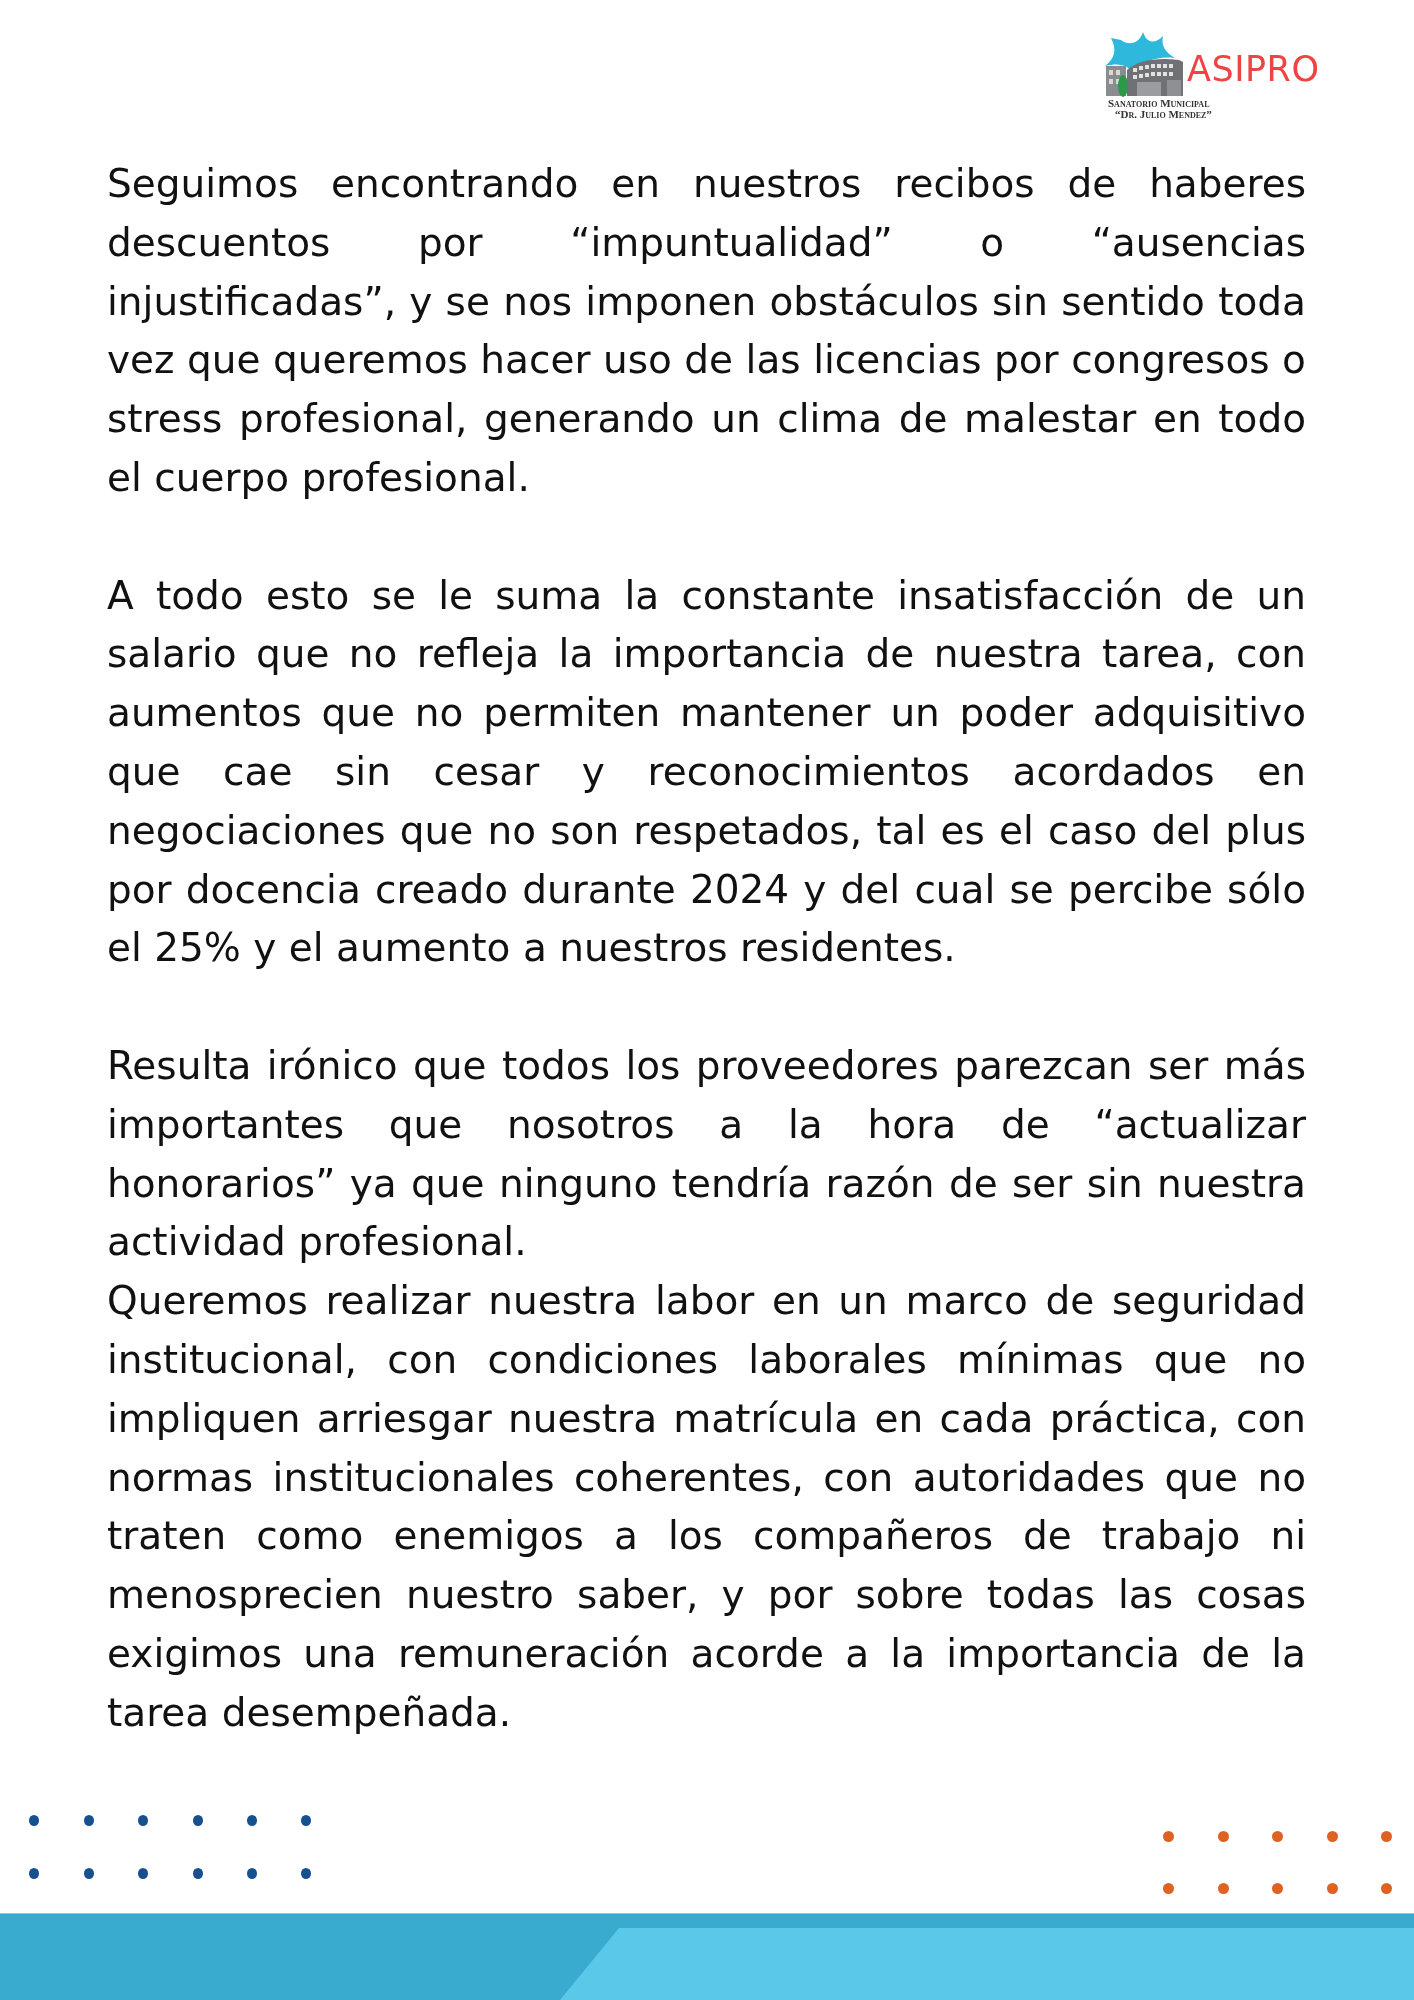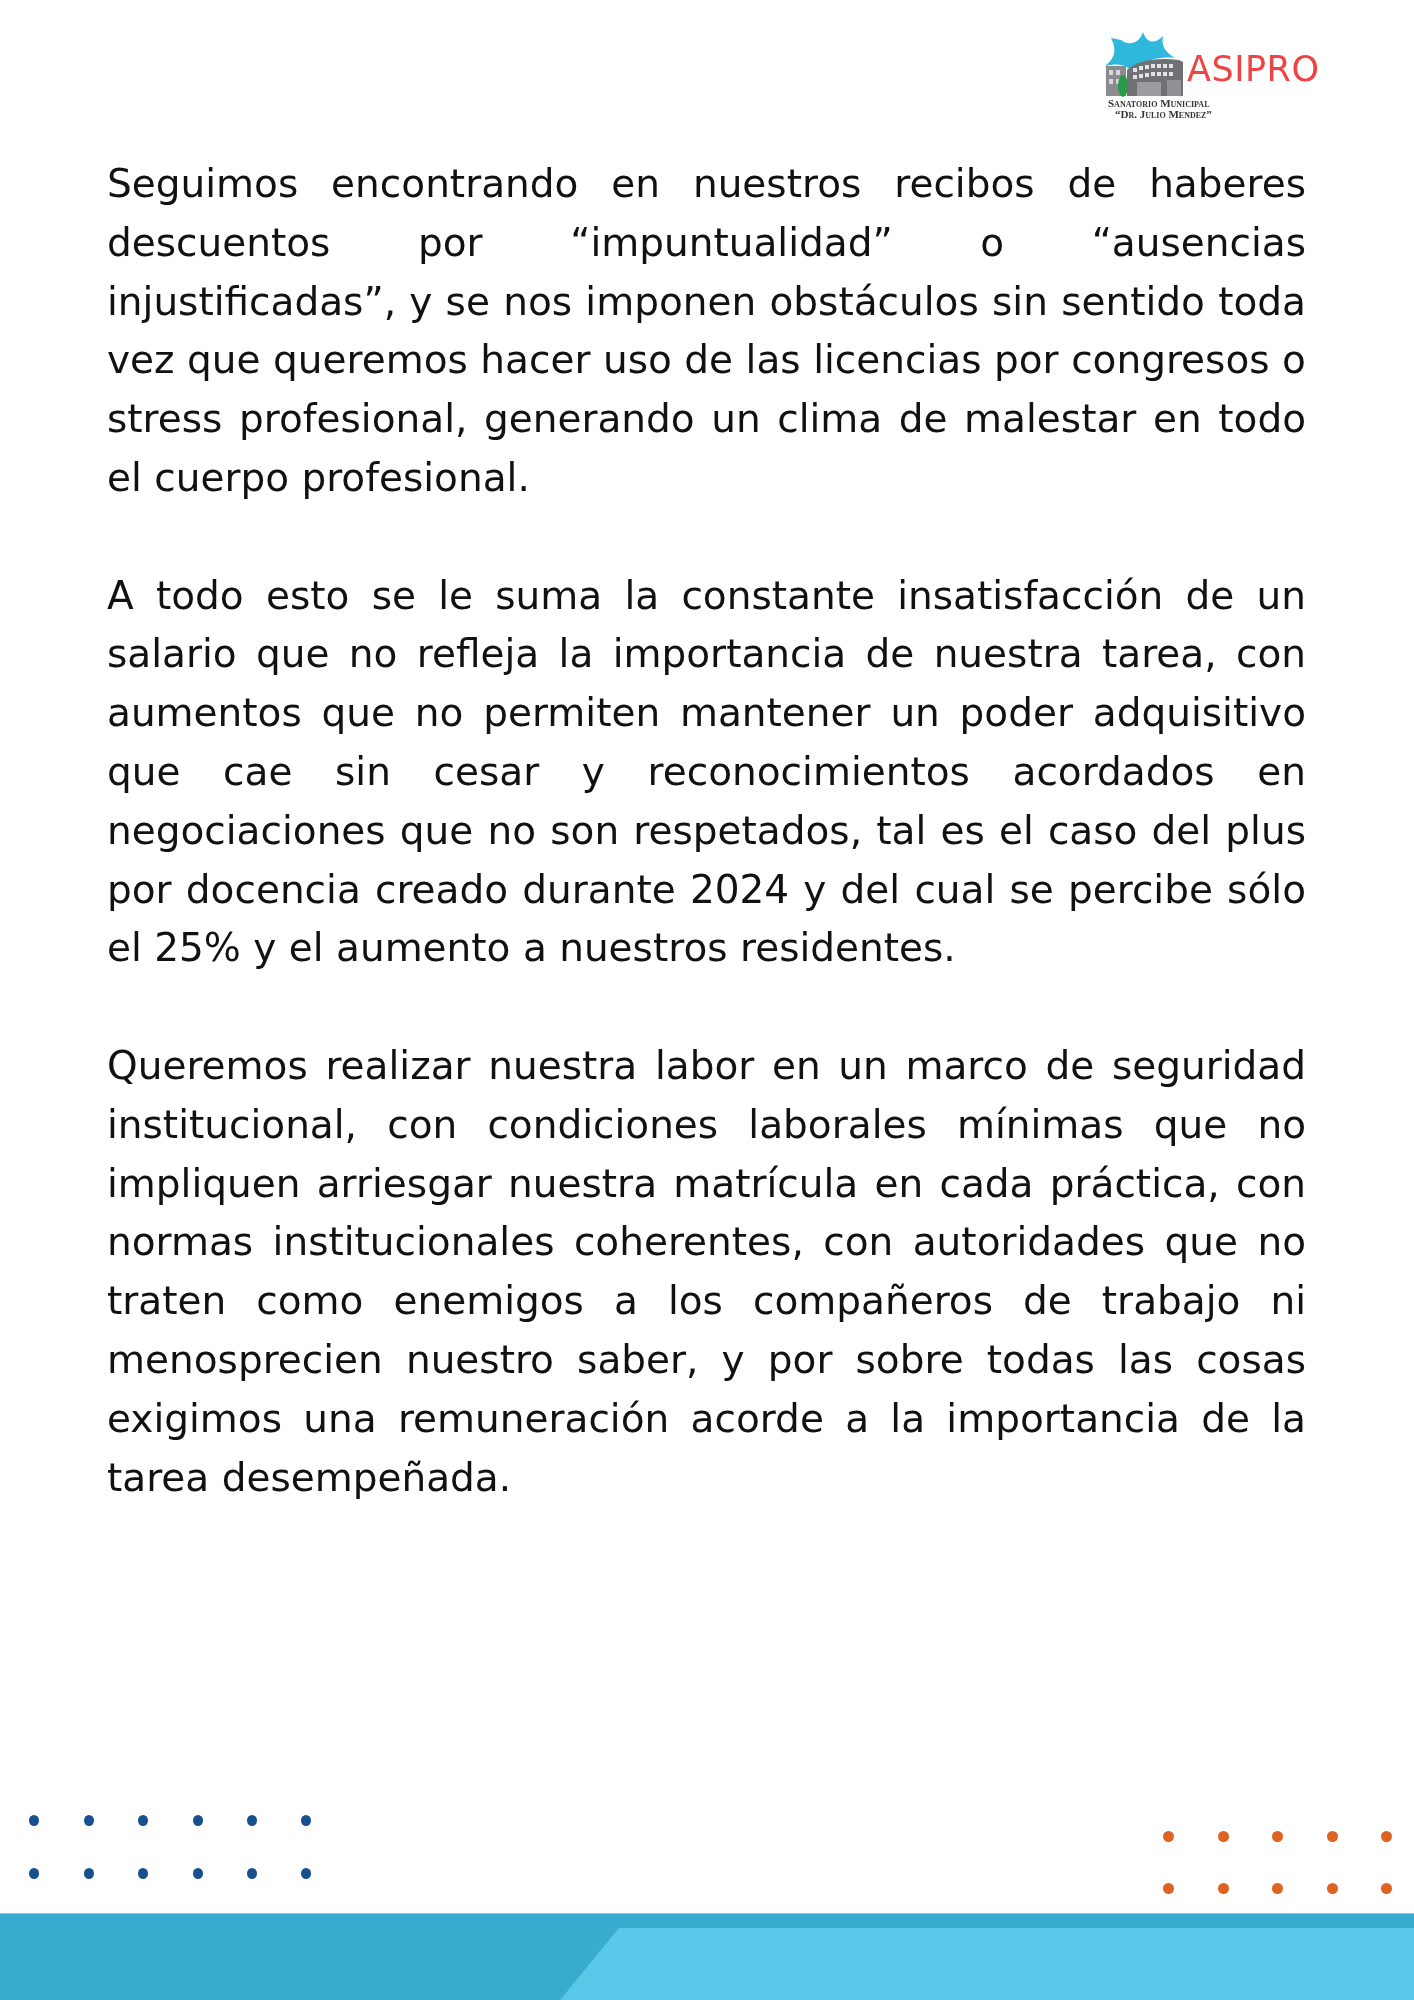--- a/index.html
+++ b/index.html
@@ -73,20 +73,21 @@
   </div>
 
   <div class="content">
     <p class="para">
       <span class="line-break-block">Seguimos encontrando en nuestros recibos de haberes descuentos por “impuntualidad” o “ausencias injustificadas”, y se nos imponen obstáculos sin sentido toda vez que queremos hacer uso de las licencias por congresos o stress profesional, generando un clima de malestar en todo el cuerpo profesional.</span>
     </p>
     <p class="para">
       <span class="line-break-block">A todo esto se le suma la constante insatisfacción de un salario que no refleja la importancia de nuestra tarea, con aumentos que no permiten mantener un poder adquisitivo que cae sin cesar y reconocimientos acordados en negociaciones que no son respetados, tal es el caso del plus por docencia creado durante 2024 y del cual se percibe sólo el 25% y el aumento a nuestros residentes.</span>
     </p>
     <p class="para">
+      <span class="line-break-block">Resulta irónico que todos los proveedores parezcan ser más importantes que nosotros a la hora de “actualizar honorarios” ya que ninguno tendría razón de ser sin nuestra actividad profesional.</span>
       <span class="line-break-block">Queremos realizar nuestra labor en un marco de seguridad institucional, con condiciones laborales mínimas que no impliquen arriesgar nuestra matrícula en cada práctica, con normas institucionales coherentes, con autoridades que no traten como enemigos a los compañeros de trabajo ni menosprecien nuestro saber, y por sobre todas las cosas exigimos una remuneración acorde a la importancia de la tarea desempeñada.</span>
     </p>
   </div>
 
   <div class="dots dots-left">
     <span class="dot" style="left:29px;top:1815px"></span>
     <span class="dot" style="left:84px;top:1815px"></span>
     <span class="dot" style="left:138px;top:1815px"></span>
     <span class="dot" style="left:193px;top:1815px"></span>
     <span class="dot" style="left:247px;top:1815px"></span>

